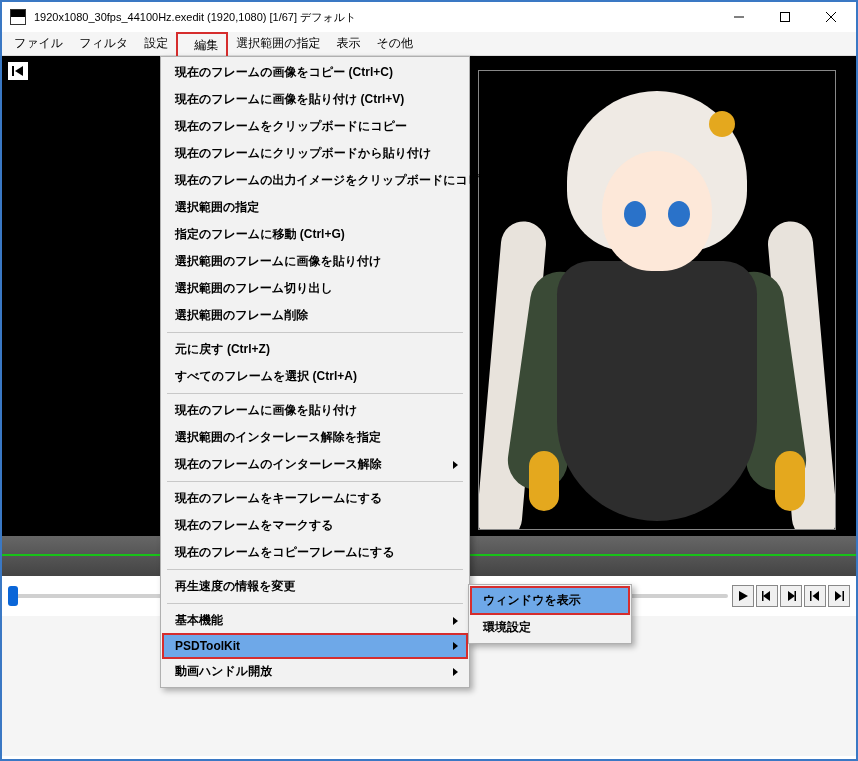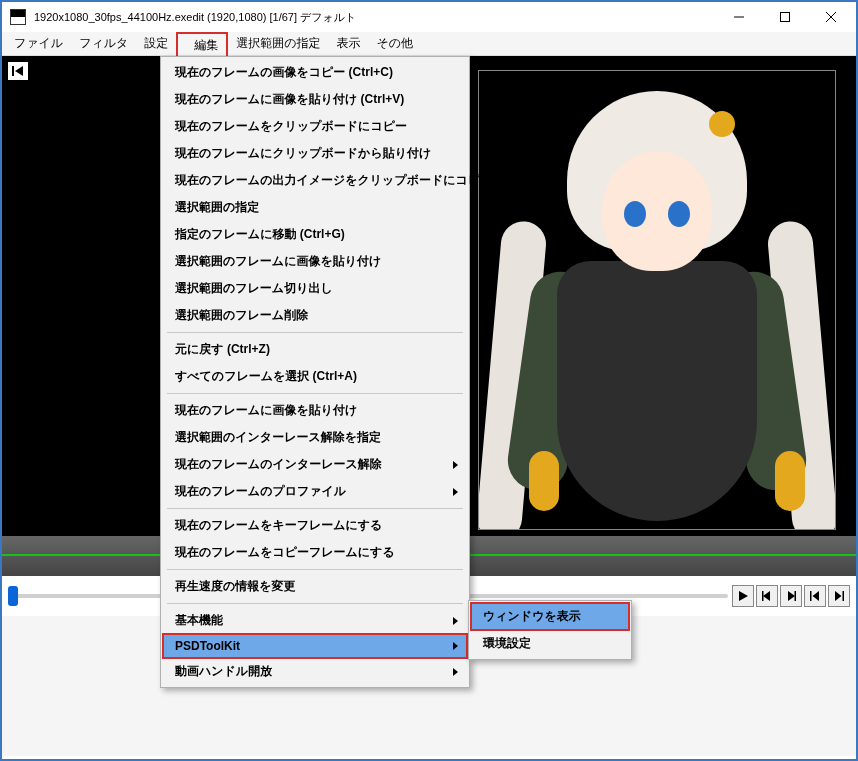--- a/index.html
+++ b/index.html
@@ -50,21 +50,21 @@
 
 
 .dropdown { position: absolute; top: 54px; left: 158px; width: 310px; background: #f2f2f2; border: 1px solid #b0b0b0; box-shadow: 3px 3px 6px rgba(0,0,0,.3); font-size: 12px; padding: 2px; z-index: 10; }
 .dd-item { padding: 5px 24px 5px 12px; cursor: default; position: relative; white-space: nowrap; font-weight: bold; }
 .dd-item.hl { background: #6ea8e8; }
 .dd-item.boxed { outline: 2px solid #d62d2d; outline-offset: -1px; }
 .dd-sep { height: 1px; background: #c8c8c8; margin: 3px 4px; }
 .dd-arrow { position: absolute; right: 8px; top: 50%; transform: translateY(-50%); }
 .dd-arrow svg { width: 8px; height: 8px; display: block; }
 
-.submenu { position: absolute; top: 598px; left: 466px; width: 164px; background: #f2f2f2; border: 1px solid #b0b0b0; box-shadow: 3px 3px 6px rgba(0,0,0,.3); font-size: 12px; padding: 2px; z-index: 11; }
+.submenu { position: absolute; top: 582px; left: 466px; width: 164px; background: #f2f2f2; border: 1px solid #b0b0b0; box-shadow: 3px 3px 6px rgba(0,0,0,.3); font-size: 12px; padding: 2px; z-index: 11; }
 </style>
 </head>
 <body>
 
 <div class="titlebar">
   <div class="titlebar-icon"></div>
   <div class="titlebar-text">1920x1080_30fps_44100Hz.exedit (1920,1080)  [1/67]  デフォルト</div>
   <div class="win-controls">
     <div class="win-btn">
         <svg viewBox="0 0 10 10">
@@ -183,27 +183,23 @@
     <div class="dd-item">元に戻す (Ctrl+Z)</div>
     <div class="dd-item">すべてのフレームを選択 (Ctrl+A)</div>
     <div class="dd-sep"></div>
     <div class="dd-item">現在のフレームに画像を貼り付け</div>
     <div class="dd-item">選択範囲のインターレース解除を指定</div>
     <div class="dd-item">現在のフレームのインターレース解除<span class="dd-arrow">
         <svg viewBox="0 0 8 8">
           <polygon points="2,0 7,4 2,8" fill="#000"></polygon>
         </svg>
       </span></div>
-    <div class="dd-item">現在のフレームのプロファイル<span class="dd-arrow">
-        <svg viewBox="0 0 8 8">
-          <polygon points="2,0 7,4 2,8" fill="#000"></polygon>
-        </svg>
-      </span></div>
     <div class="dd-sep"></div>
     <div class="dd-item">現在のフレームをキーフレームにする</div>
+    <div class="dd-item">現在のフレームをマークする</div>
     <div class="dd-item">現在のフレームをコピーフレームにする</div>
     <div class="dd-sep"></div>
     <div class="dd-item">再生速度の情報を変更</div>
     <div class="dd-sep"></div>
     <div class="dd-item">基本機能<span class="dd-arrow">
         <svg viewBox="0 0 8 8">
           <polygon points="2,0 7,4 2,8" fill="#000"></polygon>
         </svg>
       </span></div>
     <div class="dd-item hl boxed">PSDToolKit<span class="dd-arrow">

